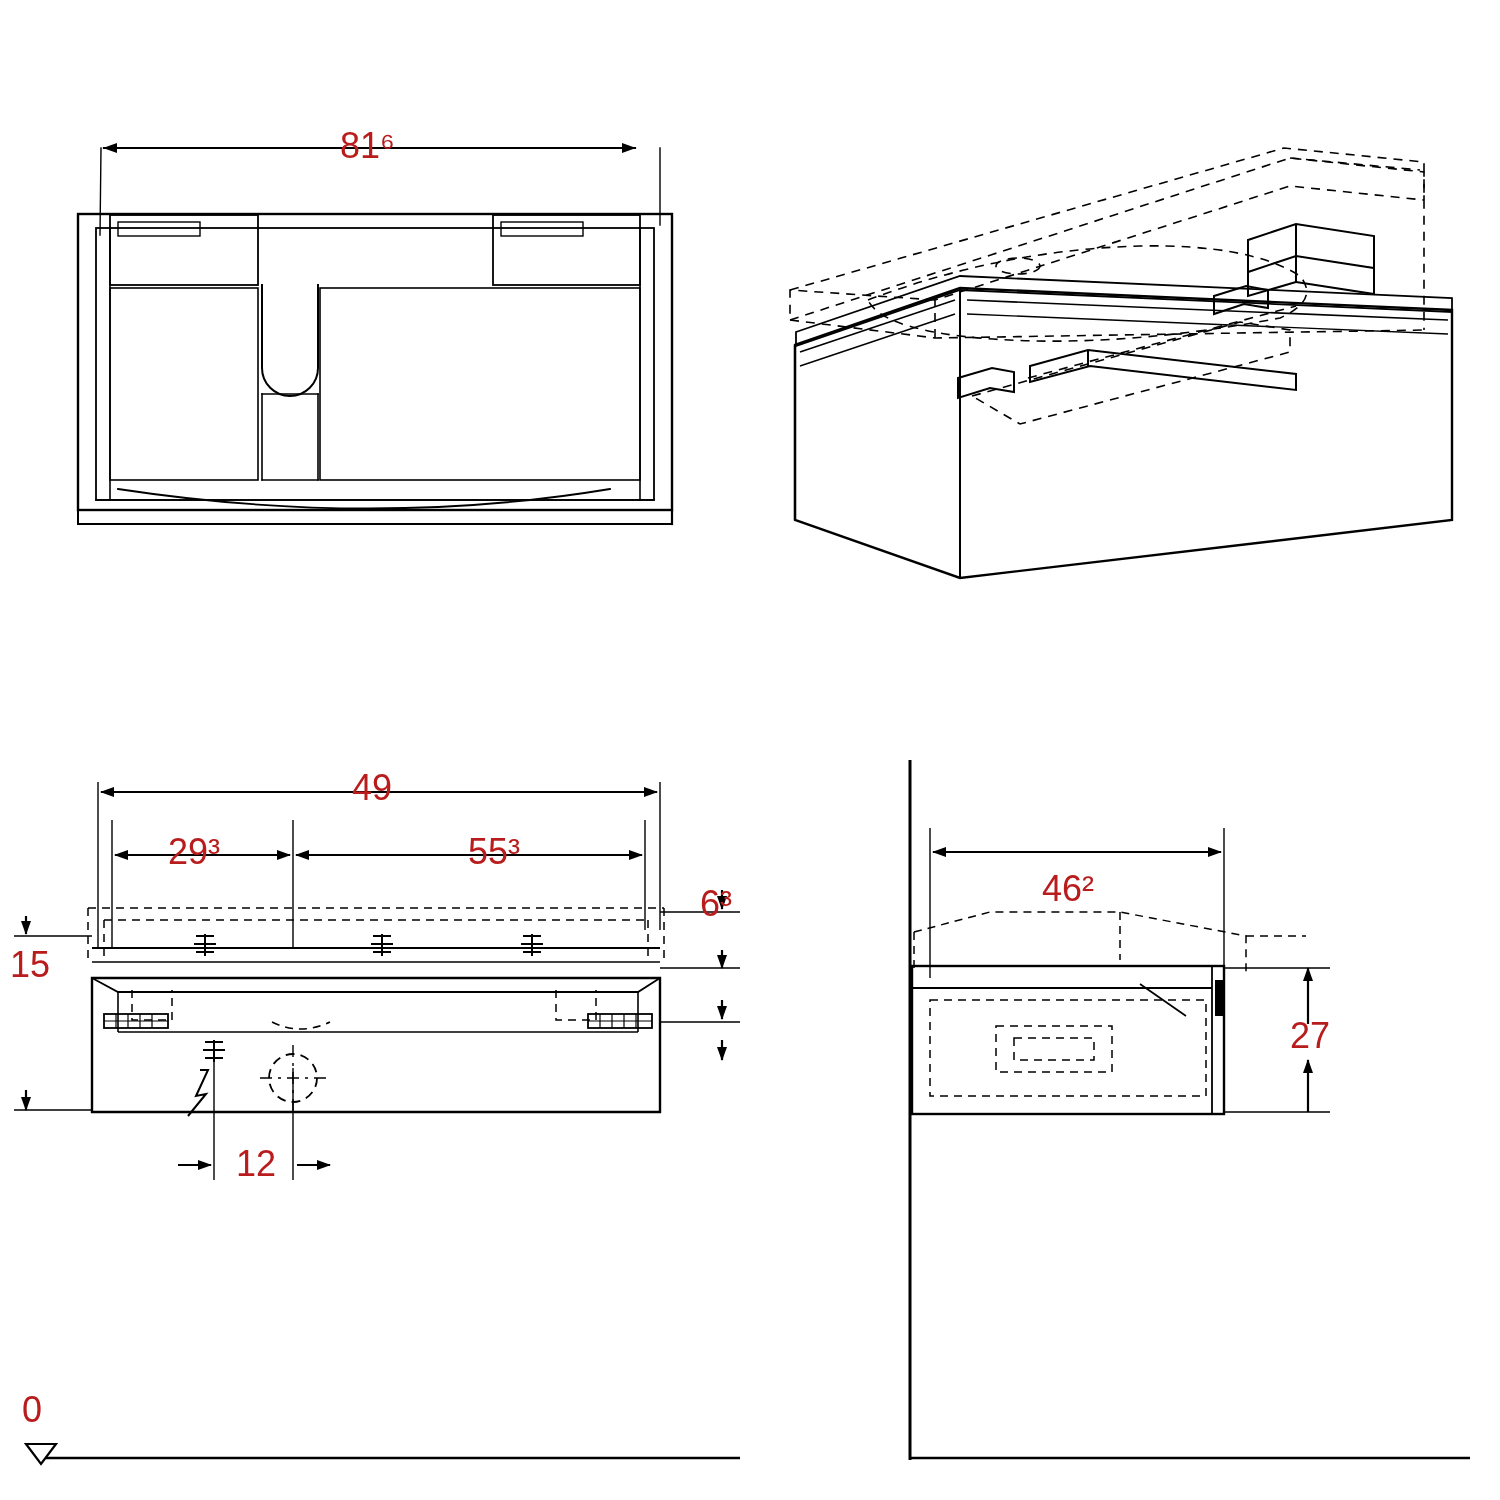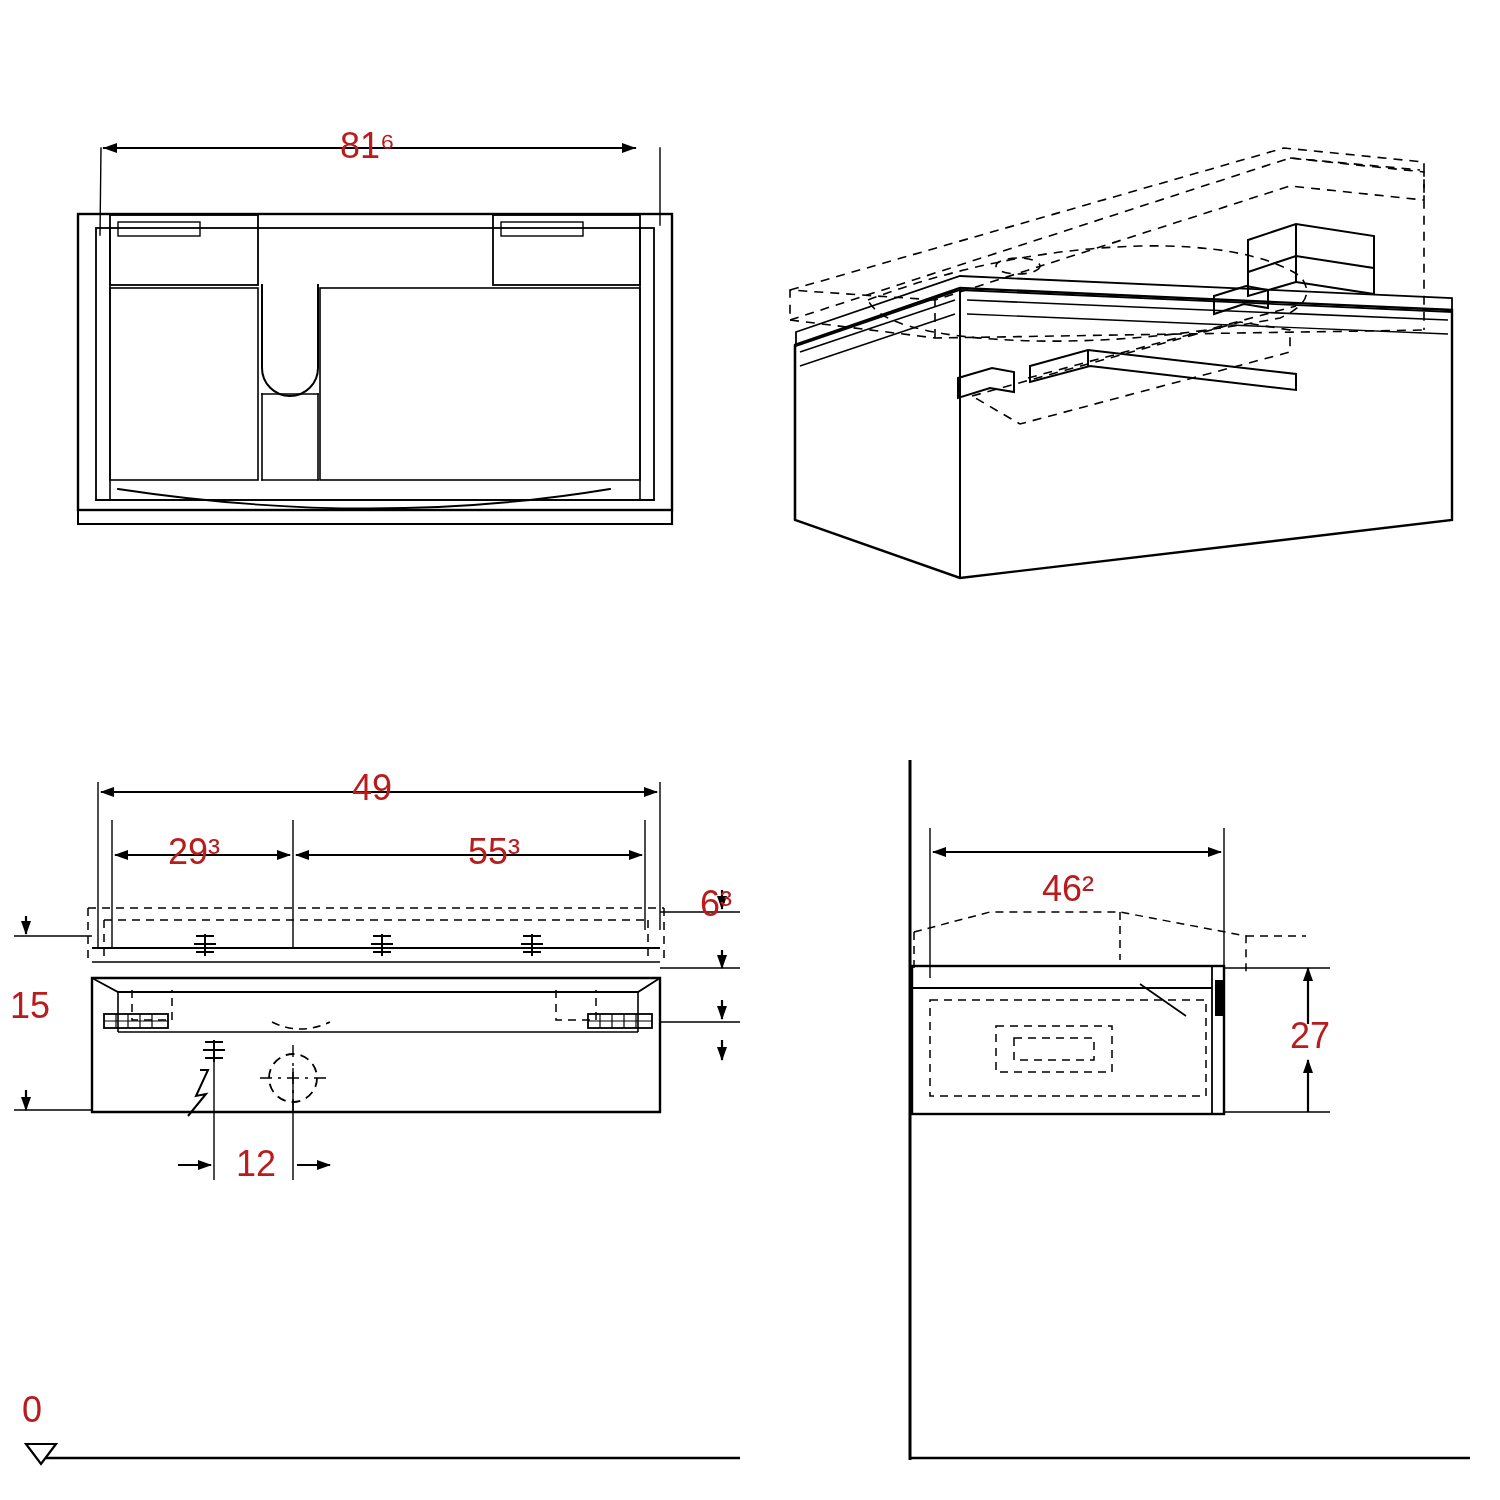--- a/index.html
+++ b/index.html
@@ -258,21 +258,21 @@
       <polygon points="26,1444 56,1444 41,1464" fill="none" stroke="#000" stroke-width="2.2"></polygon>
     </g>
   </svg>
 
   <div class="dim-text" style="left:340px; top:128px;">81⁶</div>
 
   <div class="dim-text" style="left:352px; top:770px;">49</div>
   <div class="dim-text" style="left:168px; top:834px;text-align:right;">29³</div>
   <div class="dim-text" style="left:436px; top:834px;margin-left:32px;">55³</div>
   <div class="dim-text" style="left:700px; top:886px;">6³</div>
-  <div class="dim-text" style="left:10px; top:988px;">15</div>
+  <div class="dim-text" style="left:10px; top:947px;">15</div>
   <div class="dim-text" style="left:236px; top:1146px;text-align:center;">12</div>
 
   <div class="dim-text" style="left:1042px; top:826px;margin-top:45px;">46²</div>
   <div class="dim-text" style="left:1290px; top:1018px;">27</div>
 
   <div class="dim-text" style="left:22px; top:1392px;">0</div>
 
 </div>
 
 </body></html>

